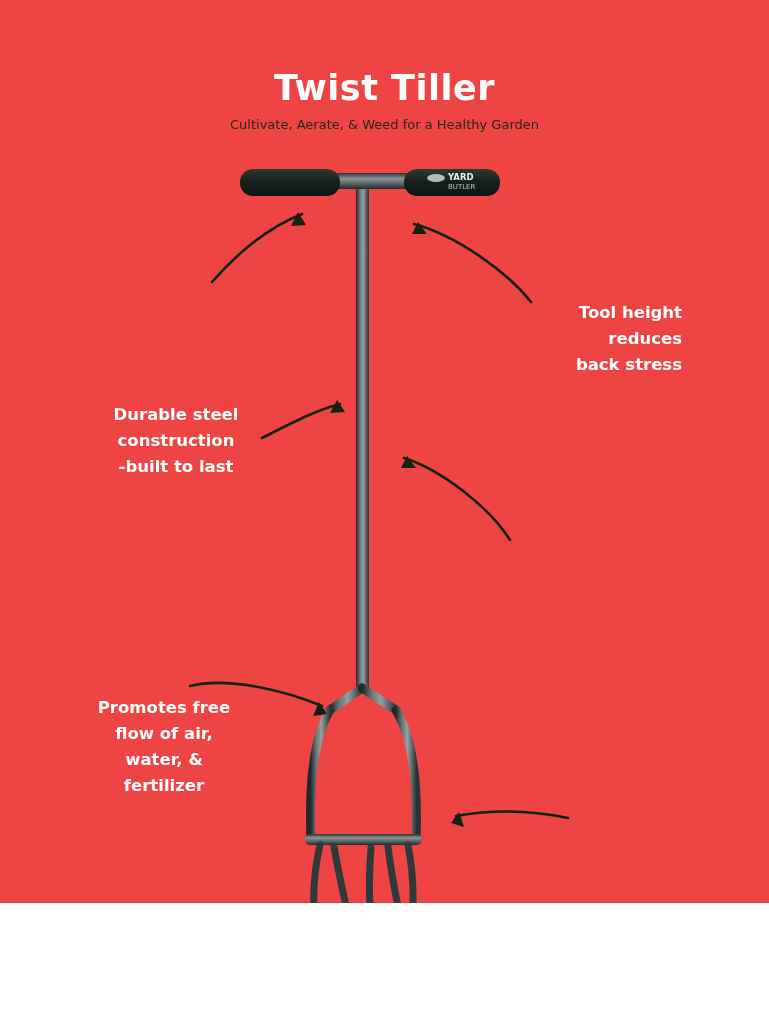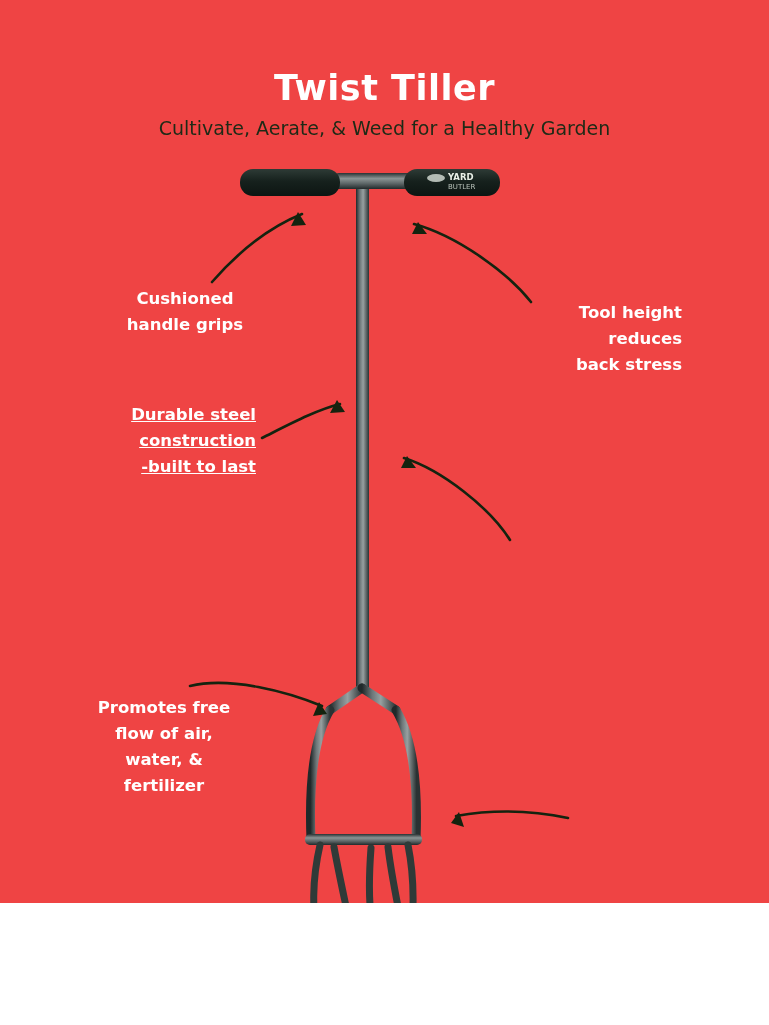--- a/index.html
+++ b/index.html
@@ -30,39 +30,39 @@
     letter-spacing: 0.5px;
     font-family: "DejaVu Sans", sans-serif;
   }
   #subtitle {
     position: absolute;
     top: 117px;
     left: 0;
     width: 769px;
     text-align: center;
     color: #1d2a16;
-    font-size: 19px;
+    font-size: 13px;
     font-weight: normal;
     font-family: "DejaVu Sans", sans-serif;
   }
   .callout {
     position: absolute;
     color: #ffffff;
     font-size: 16.5px;
     font-weight: bold;
     line-height: 26px;
     font-family: "DejaVu Sans", sans-serif;
     white-space: pre-line;
   }
   .callout.right { text-align: right; }
   .callout.left { text-align: center; }
 
   #c-grips { top: 286px; left: 110px; width: 150px; text-align: center; }
   #c-height { top: 300px; left: 502px; width: 180px; }
-  #c-steel { top: 402px; left: 96px; width: 160px; text-align: right; text-decoration: underline; }
+  #c-steel { top: 402px; left: 96px; width: 160px; text-align: center; }
   #c-cultivate { top: 566px; left: 502px; width: 190px; }
   #c-airflow { top: 695px; left: 84px; width: 160px; text-align: center; }
   #c-footbar { top: 843px; left: 502px; width: 200px; }
 
   #art { position: absolute; top: 0; left: 0; width: 769px; height: 1025px; }
   #bottom-strip {
     position: absolute;
     bottom: 0;
     left: 0;
     width: 769px;
@@ -145,22 +145,20 @@
       <path d="M407 456 L 401 468 L 416 468 Z" fill="#14230f" stroke="none"></path>
 
       <path d="M190 686 C 230 676, 288 692, 322 706"></path>
       <path d="M319 702 L 327 714 L 313 716 Z" fill="#14230f" stroke="none"></path>
 
       <path d="M568 818 C 530 810, 490 810, 456 816"></path>
       <path d="M459 812 L 451 823 L 464 827 Z" fill="#14230f" stroke="none"></path>
     </g>
   </svg>
 
-  <div class="callout left" id="c-grips">Cushioned
-handle grips</div>
   <div class="callout right" id="c-height">Tool height
 reduces
 back stress</div>
   <div class="callout left" id="c-steel">Durable steel
 construction
 -built to last</div>
   <div class="callout left" id="c-airflow">Promotes free
 flow of air,
 water, &amp;
 fertilizer</div>

